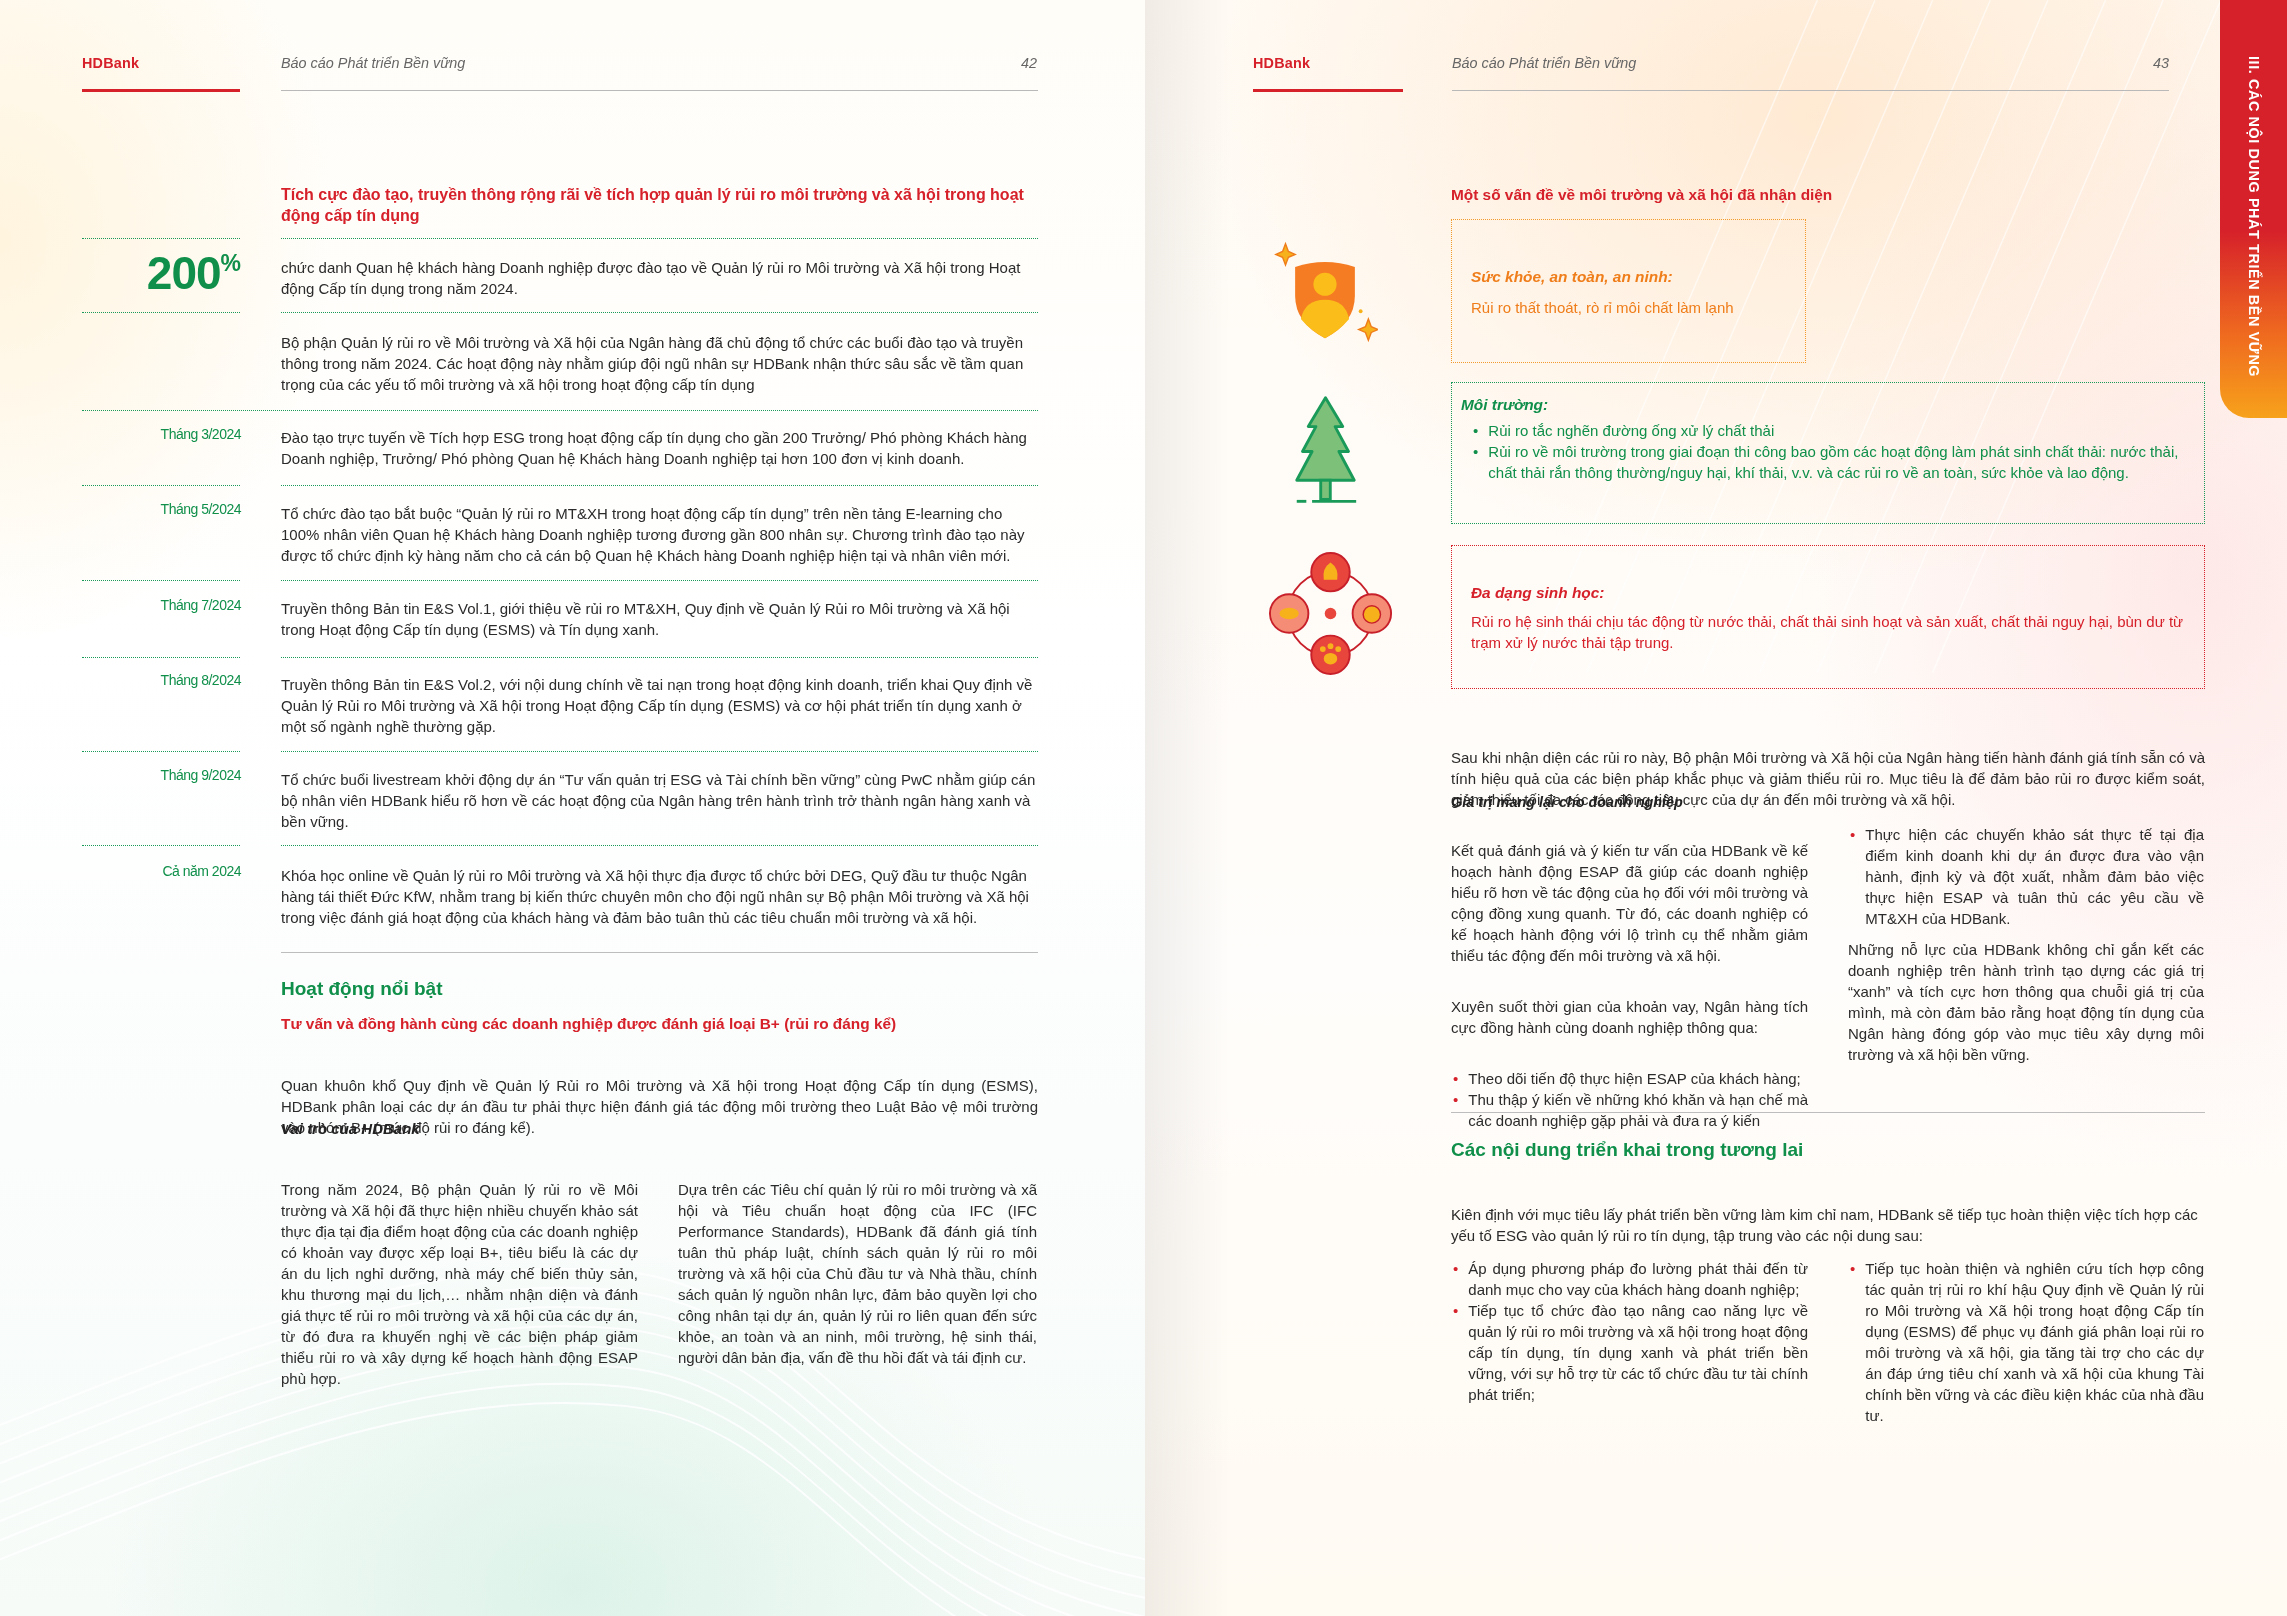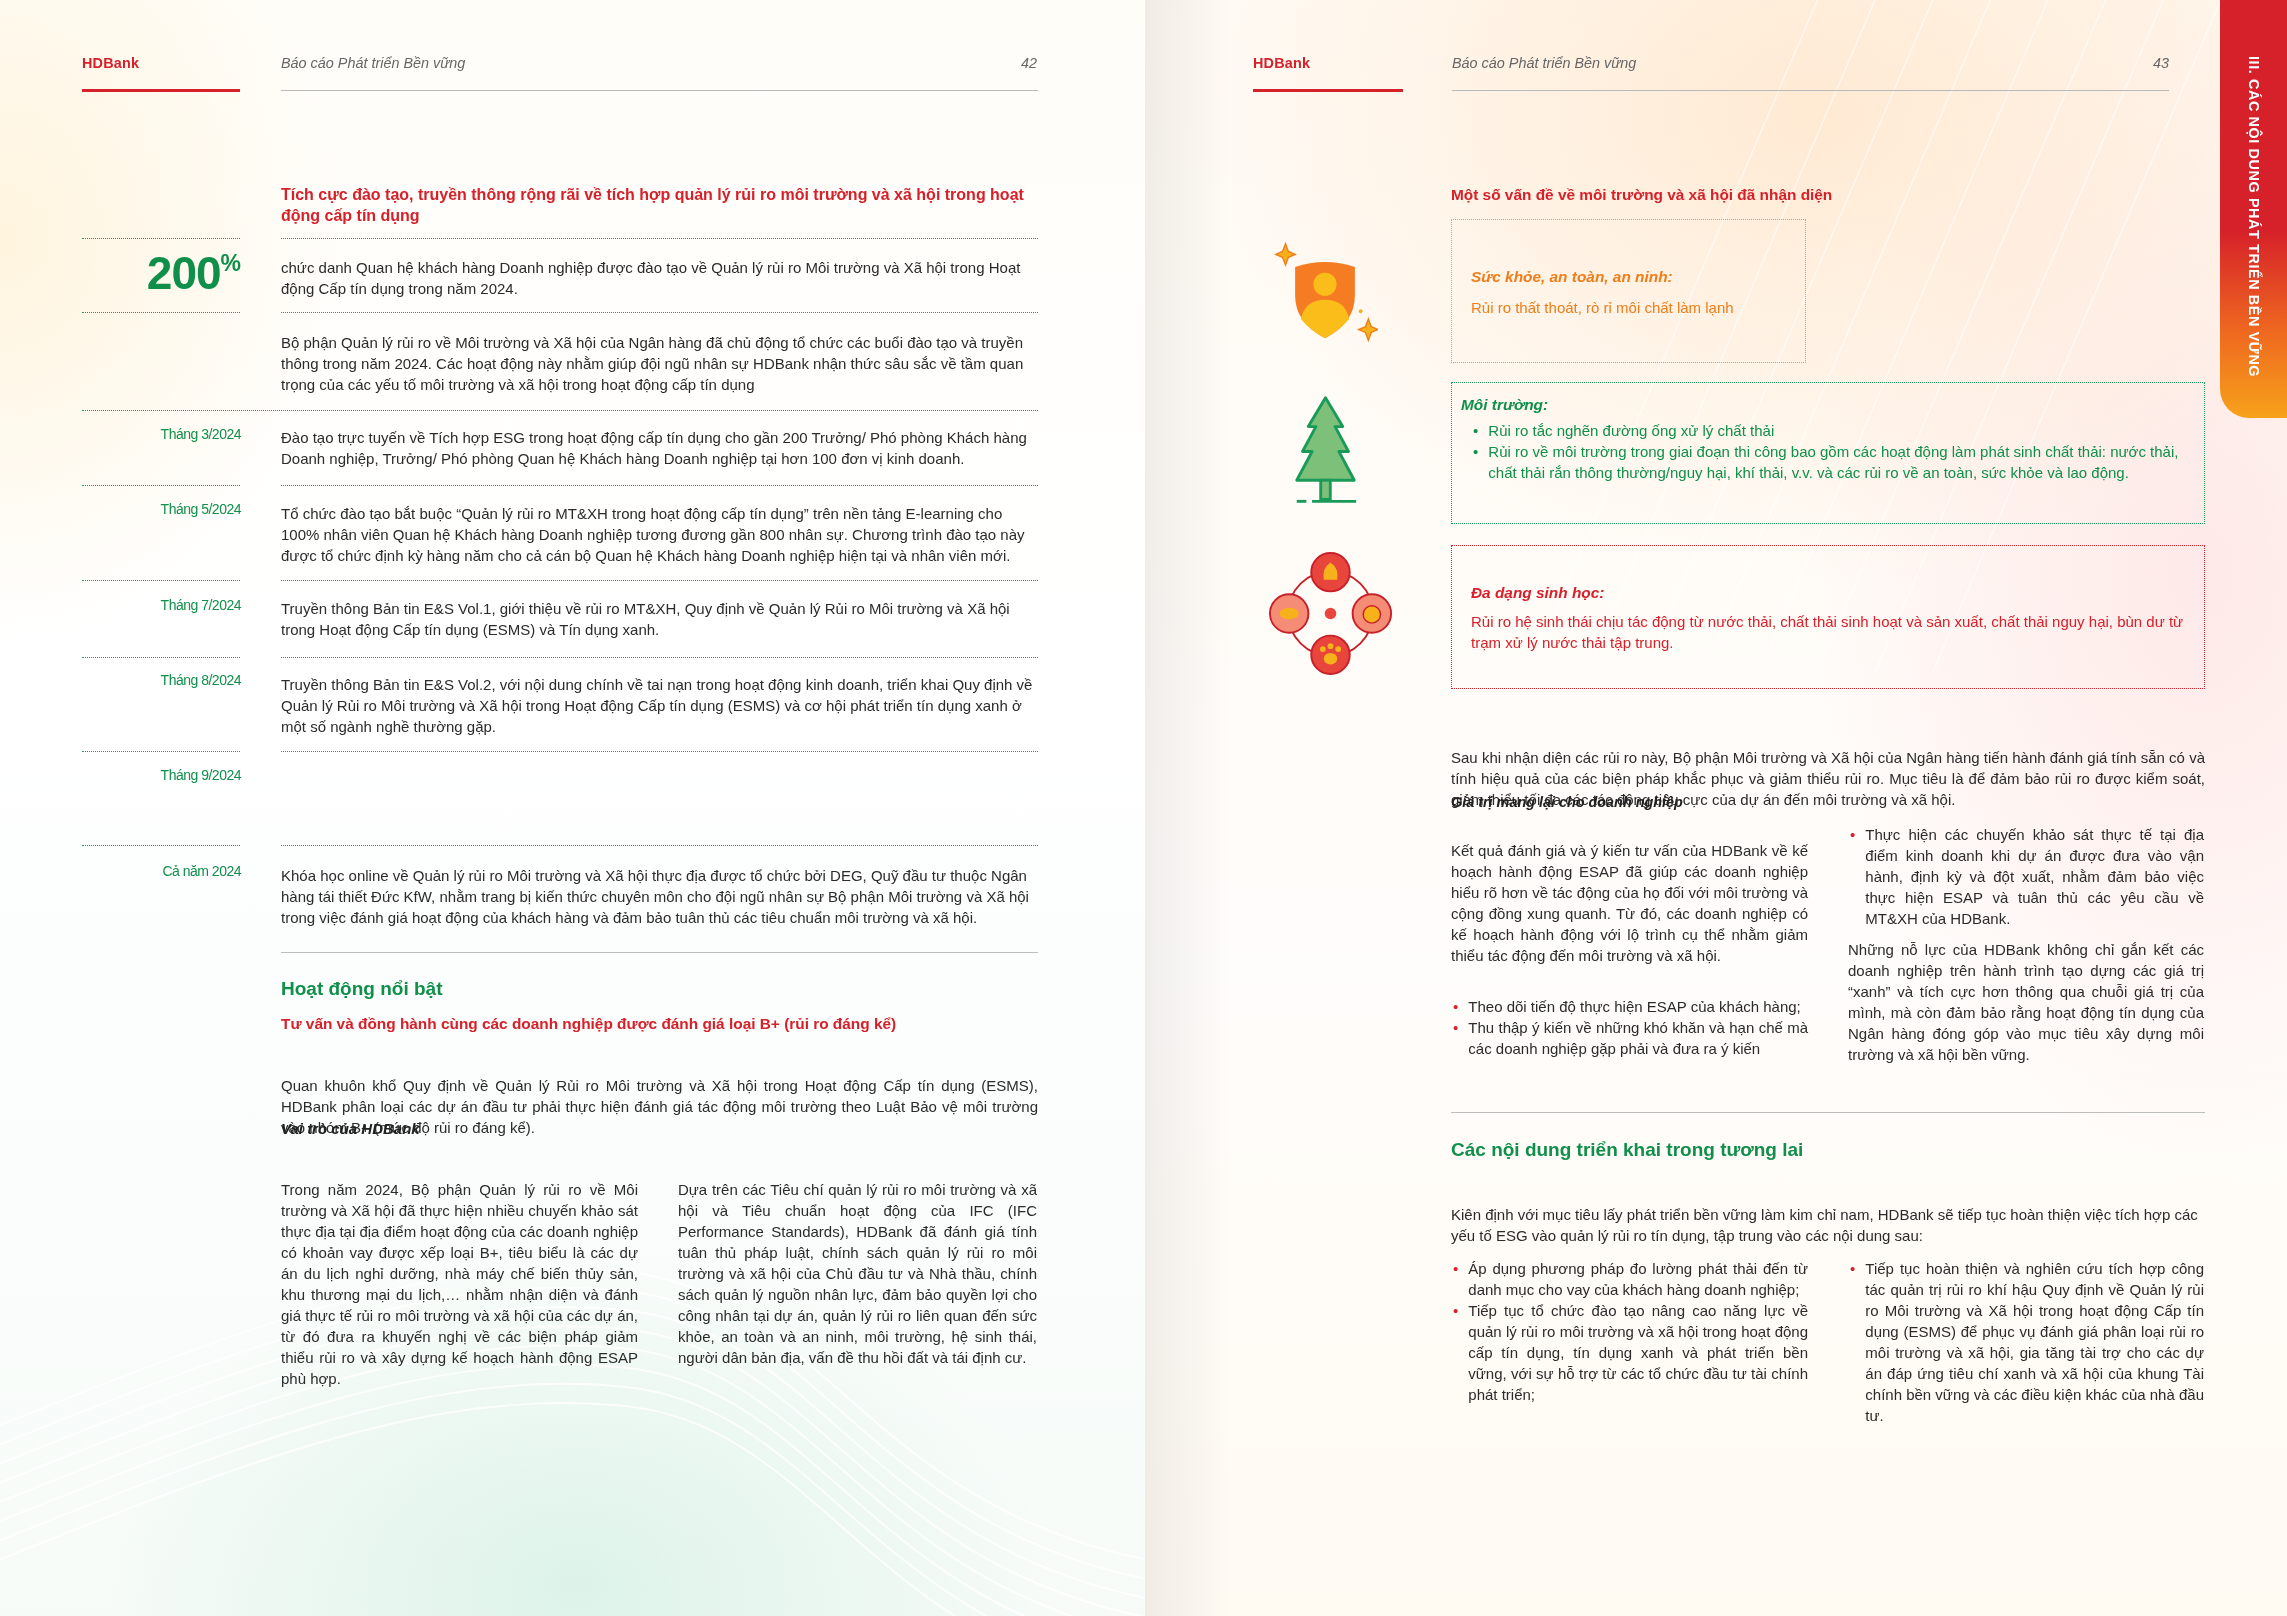--- a/index.html
+++ b/index.html
@@ -120,20 +120,21 @@
   <div class="tl-text" style="top:598px;">Truyền thông Bản tin E&amp;S Vol.1, giới thiệu về rủi ro MT&amp;XH, Quy định về Quản lý Rủi ro Môi trường và Xã hội trong Hoạt động Cấp tín dụng (ESMS) và Tín dụng xanh.</div>
   <div class="dotted-h" style="left:82px; width:158px; top:657px;"></div>
   <div class="dotted-h" style="left:281px; width:757px; top:657px;"></div>
 
   <div class="tl-label" style="top:672px;">Tháng 8/2024</div>
   <div class="tl-text" style="top:674px;">Truyền thông Bản tin E&amp;S Vol.2, với nội dung chính về tai nạn trong hoạt động kinh doanh, triển khai Quy định về Quản lý Rủi ro Môi trường và Xã hội trong Hoạt động Cấp tín dụng (ESMS) và cơ hội phát triển tín dụng xanh ở một số ngành nghề thường gặp.</div>
   <div class="dotted-h" style="left:82px; width:158px; top:751px;"></div>
   <div class="dotted-h" style="left:281px; width:757px; top:751px;"></div>
 
   <div class="tl-label" style="top:767px;">Tháng 9/2024</div>
+  <div class="tl-text" style="top:769px;">Tổ chức buổi livestream khởi động dự án “Tư vấn quản trị ESG và Tài chính bền vững” cùng PwC nhằm giúp cán bộ nhân viên HDBank hiểu rõ hơn về các hoạt động của Ngân hàng trên hành trình trở thành ngân hàng xanh và bền vững.</div>
   <div class="dotted-h" style="left:82px; width:158px; top:845px;"></div>
   <div class="dotted-h" style="left:281px; width:757px; top:845px;"></div>
 
   <div class="tl-label" style="top:863px;">Cả năm 2024</div>
   <div class="tl-text" style="top:865px;">Khóa học online về Quản lý rủi ro Môi trường và Xã hội thực địa được tổ chức bởi DEG, Quỹ đầu tư thuộc Ngân hàng tái thiết Đức KfW, nhằm trang bị kiến thức chuyên môn cho đội ngũ nhân sự Bộ phận Môi trường và Xã hội trong việc đánh giá hoạt động của khách hàng và đảm bảo tuân thủ các tiêu chuẩn môi trường và xã hội.</div>
 
   <div class="solid-line" style="left:281px; width:757px; top:952px;"></div>
 
   <div class="green-heading" style="position:absolute; left:281px; top:978px;">Hoạt động nổi bật</div>
   <div class="red-heading" style="position:absolute; left:281px; top:1013px; font-size:15.4px;">Tư vấn và đồng hành cùng các doanh nghiệp được đánh giá loại B+ (rủi ro đáng kể)</div>
@@ -218,20 +219,21 @@
   <div class="r-box box-red" style="left:306px; top:545px; width:754px; height:144px;">
     <div class="box-title c-red" style="position:absolute; left:19px; top:38px;">Đa dạng sinh học:</div>
     <div class="box-text c-red" style="position:absolute; left:19px; top:65px; width:716px;">Rủi ro hệ sinh thái chịu tác động từ nước thải, chất thải sinh hoạt và sản xuất, chất thải nguy hại, bùn dư từ trạm xử lý nước thải tập trung.</div>
   </div>
 
   <div class="body-text just" style="position:absolute; left:306px; top:717px; width:754px;">Sau khi nhận diện các rủi ro này, Bộ phận Môi trường và Xã hội của Ngân hàng tiến hành đánh giá tính sẵn có và tính hiệu quả của các biện pháp khắc phục và giảm thiểu rủi ro. Mục tiêu là để đảm bảo rủi ro được kiểm soát, giảm thiểu tối đa các tác động tiêu cực của dự án đến môi trường và xã hội.</div>
 
   <div style="position:absolute; left:306px; top:794px; width:357px;">
     <div class="sub-italic" style="font-size:14.4px; margin-bottom:8.6px;">Giá trị mang lại cho doanh nghiệp</div>
     <div class="body-text just" style="margin-bottom:9.6px;">Kết quả đánh giá và ý kiến tư vấn của HDBank về kế hoạch hành động ESAP đã giúp các doanh nghiệp hiểu rõ hơn về tác động của họ đối với môi trường và cộng đồng xung quanh. Từ đó, các doanh nghiệp có kế hoạch hành động với lộ trình cụ thể nhằm giảm thiểu tác động đến môi trường và xã hội.</div>
+    <div class="body-text just">Xuyên suốt thời gian của khoản vay, Ngân hàng tích cực đồng hành cùng doanh nghiệp thông qua:</div>
     <ul class="bullets body-text just">
       <li>Theo dõi tiến độ thực hiện ESAP của khách hàng;</li>
       <li>Thu thập ý kiến về những khó khăn và hạn chế mà các doanh nghiệp gặp phải và đưa ra ý kiến</li>
     </ul>
   </div>
 
   <div style="position:absolute; left:703px; top:794px; width:356px;">
     <ul class="bullets body-text just">
       <li>Thực hiện các chuyến khảo sát thực tế tại địa điểm kinh doanh khi dự án được đưa vào vận hành, định kỳ và đột xuất, nhằm đảm bảo việc thực hiện ESAP và tuân thủ các yêu cầu về MT&amp;XH của HDBank.</li>
     </ul>

